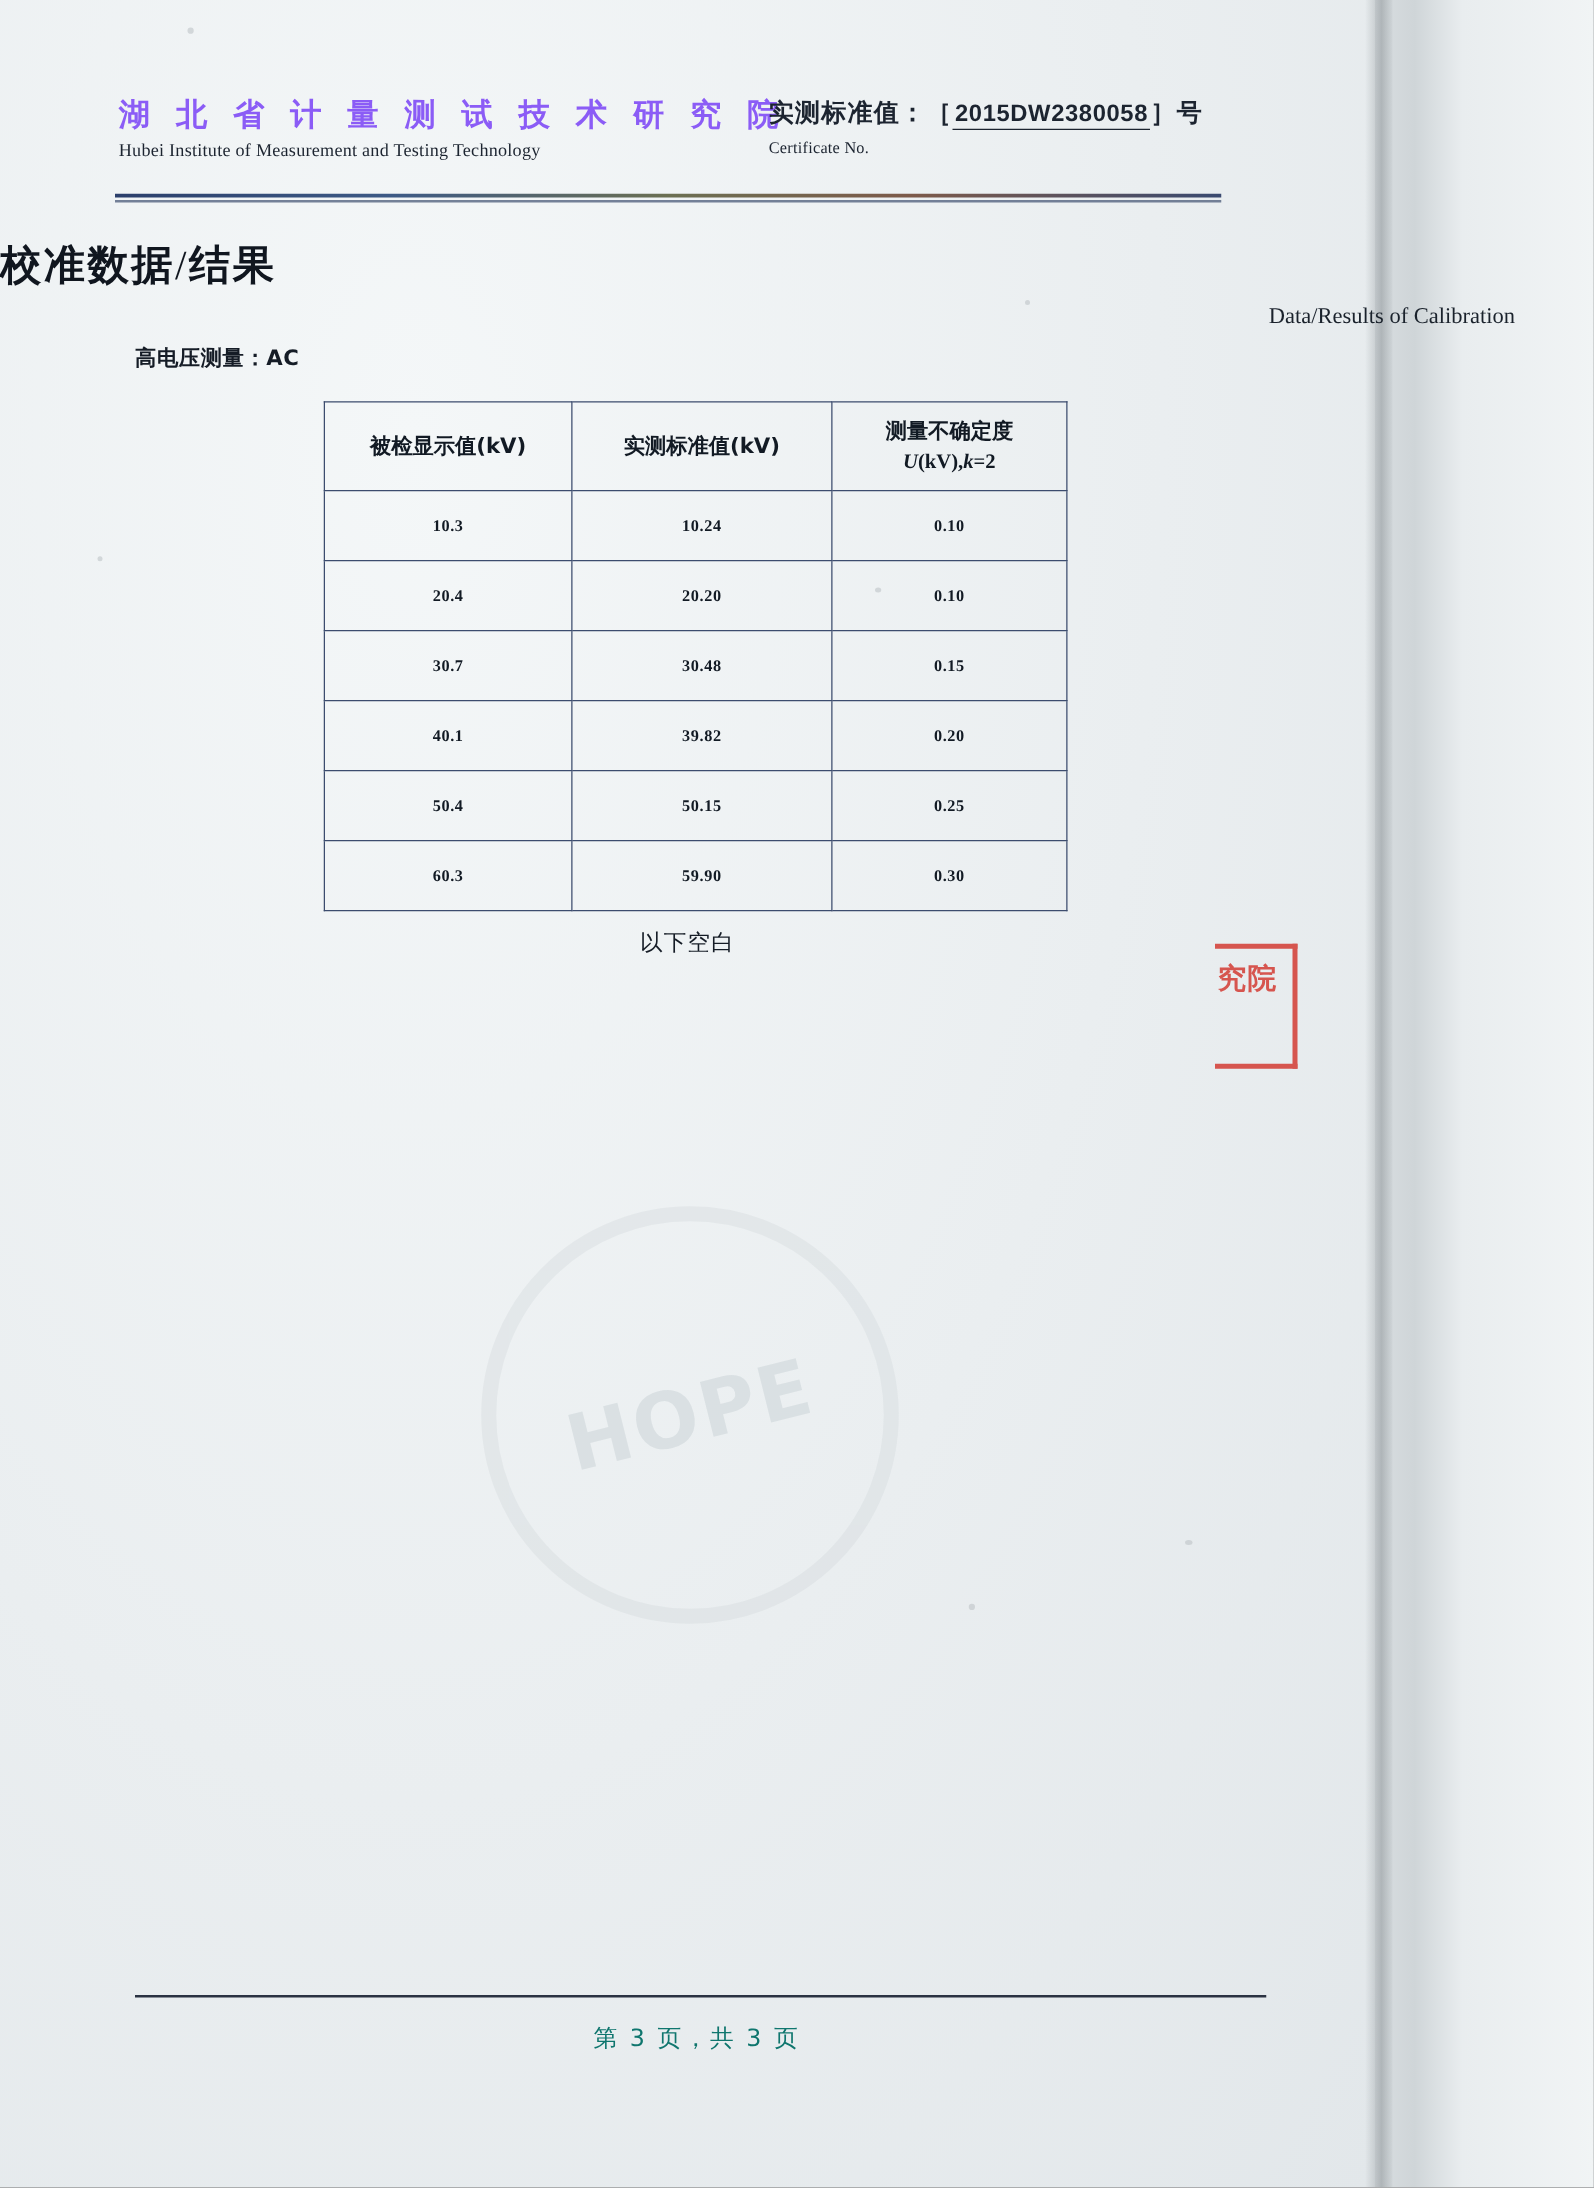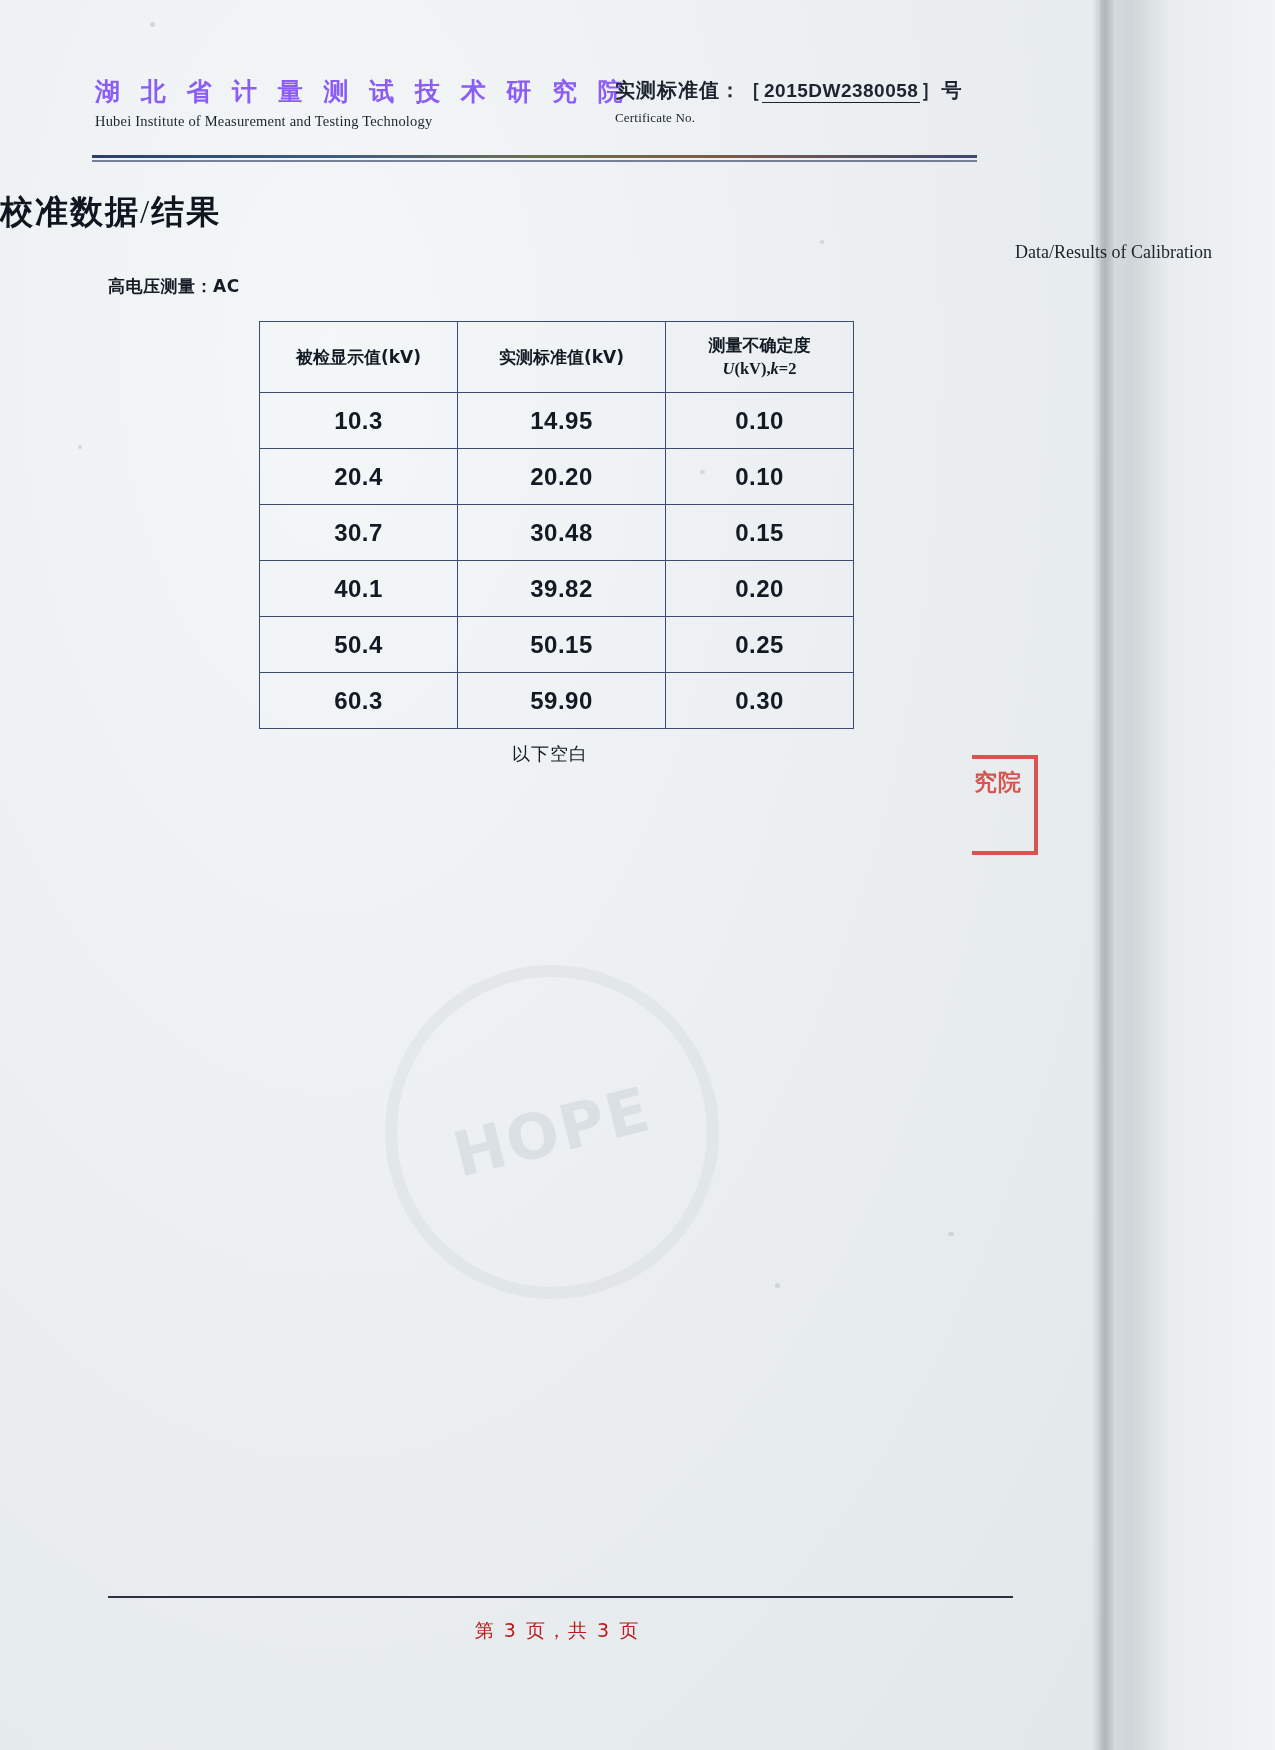--- a/index.html
+++ b/index.html
@@ -162,22 +162,22 @@
   }
   .data-table th {
     height: 70px;
     font-family: "DejaVu Sans", sans-serif;
     font-size: 17px;
     font-weight: bold;
     line-height: 1.45;
   }
   .data-table td {
     height: 55px;
-    font-family: Liberation Sans, sans-serif;
-    font-size: 24px;
+    font-family: Liberation Serif, serif;
+    font-size: 13px;
     font-weight: bold;
     letter-spacing: .5px;
   }
   .u-line {
     font-family: "Liberation Serif", serif;
     font-size: 16.5px;
     font-weight: bold;
   }
   .u-line i { font-style: italic; }
 
@@ -251,21 +251,21 @@
     background: #2a3242;
   }
   .footer-text {
     position: absolute;
     left: 0;
     top: 1618px;
     width: 1115px;
     text-align: center;
     font-family: "DejaVu Sans", sans-serif;
     font-size: 19px;
-    color: #b91c1c;
+    color: #0f766e;
     letter-spacing: 2px;
   }
 </style>
 </head>
 <body>
 
 <div class="page">
   <div class="paper"></div>
   <div class="paper-edge"></div>
   <div class="edge-shadow"></div>
@@ -310,21 +310,21 @@
         <th>实测标准值(kV)</th>
         <th>
           <div>测量不确定度</div>
           <div class="u-line"><i>U</i><span>(kV),</span><i>k</i><span>=2</span></div>
         </th>
       </tr>
     </thead>
     <tbody>
       <tr>
         <td>10.3</td>
-        <td>14.95</td>
+        <td>10.24</td>
         <td>0.10</td>
       </tr>
       <tr>
         <td>20.4</td>
         <td>20.20</td>
         <td>0.10</td>
       </tr>
       <tr>
         <td>30.7</td>
         <td>30.48</td>

